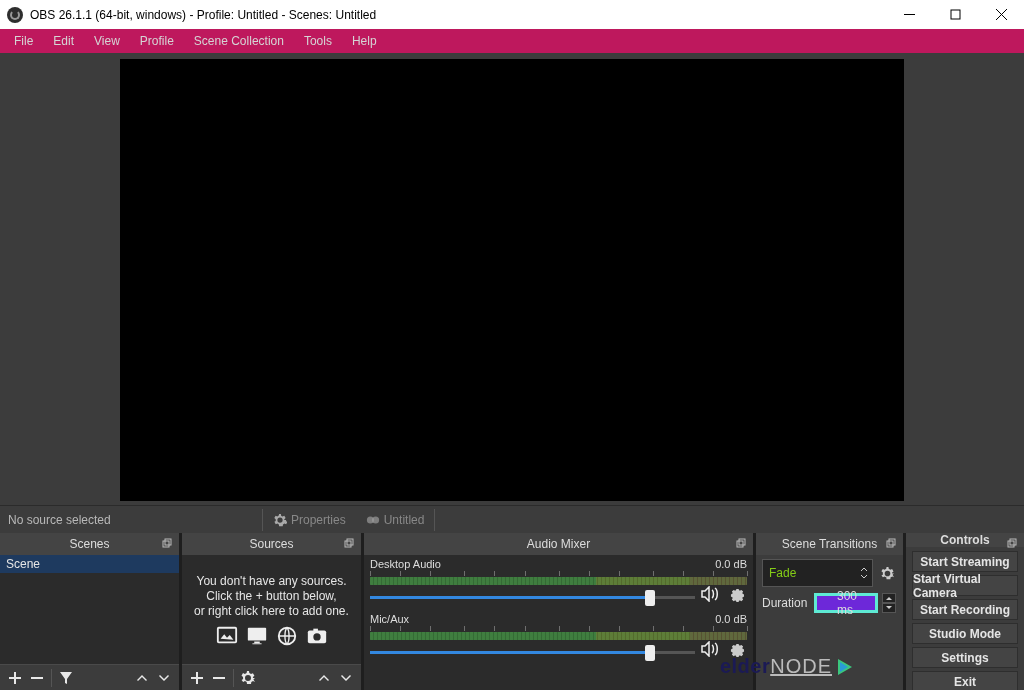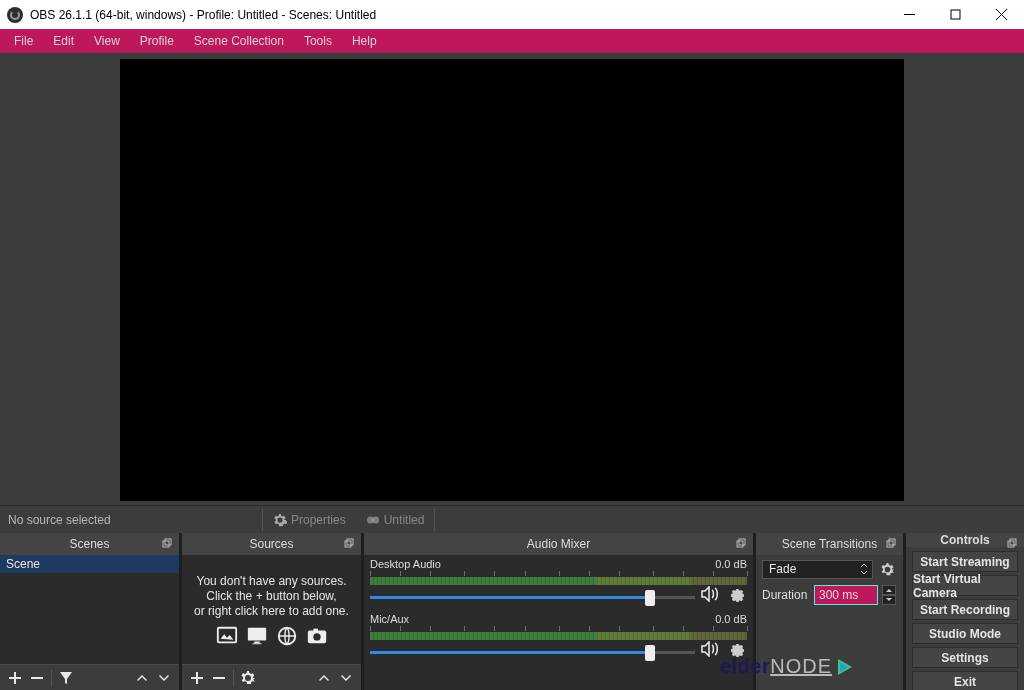--- a/index.html
+++ b/index.html
@@ -67,25 +67,25 @@
 .vol-track { flex: 1; height: 3px; background: linear-gradient(to right, #3388e0 0 86%, #555 86% 100%); }
 .vol-thumb { width: 10px; height: 16px; background: #eee; border-radius: 2px; position: absolute; left: 86%; top: -1px; transform: translateX(-50%); }
 .ch-ctrls { display: flex; align-items: center; gap: 6px; padding-bottom: 2px; }
 .ch-ctrls svg { fill: #e8e8e8; }
 
 
 .transitions { width: 147px; }
 .trans-body { padding: 4px 6px; background: #3c3c3c; }
 .sel-row { display: flex; align-items: center; gap: 4px; margin-bottom: 6px; }
 .sel-label { width: 48px; font-size: 12px; color: #ddd; }
-.sel { flex: 1; display: flex; align-items: center; justify-content: space-between; height: 19px; background: #222; border: 1px solid #555; padding: 0 4px 0 6px; color: #e5e5e5; font-size: 12px; }
+.sel { flex: 1; display: flex; align-items: center; justify-content: space-between; height: 28px; background: #222; border: 1px solid #555; padding: 0 4px 0 6px; color: #84cc16; font-size: 12px; }
 .sel svg { width: 8px; height: 12px; fill: #ccc; }
 .gear-btn { width: 20px; height: 20px; display: flex; align-items: center; justify-content: center; }
 .gear-btn svg { width: 15px; height: 15px; fill: #ccc; }
-.spin-input { width: 64px; height: 20px; background: #be185d; border: 1px solid #5eead4; color: #ddd; padding: 0 4px; font-size: 12px; display: flex; align-items: center; }
+.spin-input { width: 64px; height: 20px; background: #6d28d9; border: 3px solid #5eead4; color: #ddd; padding: 0 20px; font-size: 12px; display: flex; align-items: center; }
 .duration-stepper { width: 14px; display: flex; flex-direction: column; }
 .duration-stepper .stp { height: 10px; background: #222; border: 1px solid #555; display: flex; align-items: center; justify-content: center; }
 .duration-stepper svg { width: 8px; height: 6px; fill: #ccc; }
 
 
 .controls { width: 118px; font-weight: bold; }
 .controls-body { padding: 4px 6px; display: flex; flex-direction: column; gap: 3px; background: #3c3c3c; }
 .ctrl-btn { height: 21px; background: #444; border: 1px solid #2e2e2e; display: flex; align-items: center; justify-content: center; color: #e5e5e5; font-size: 12px; }
 
 

